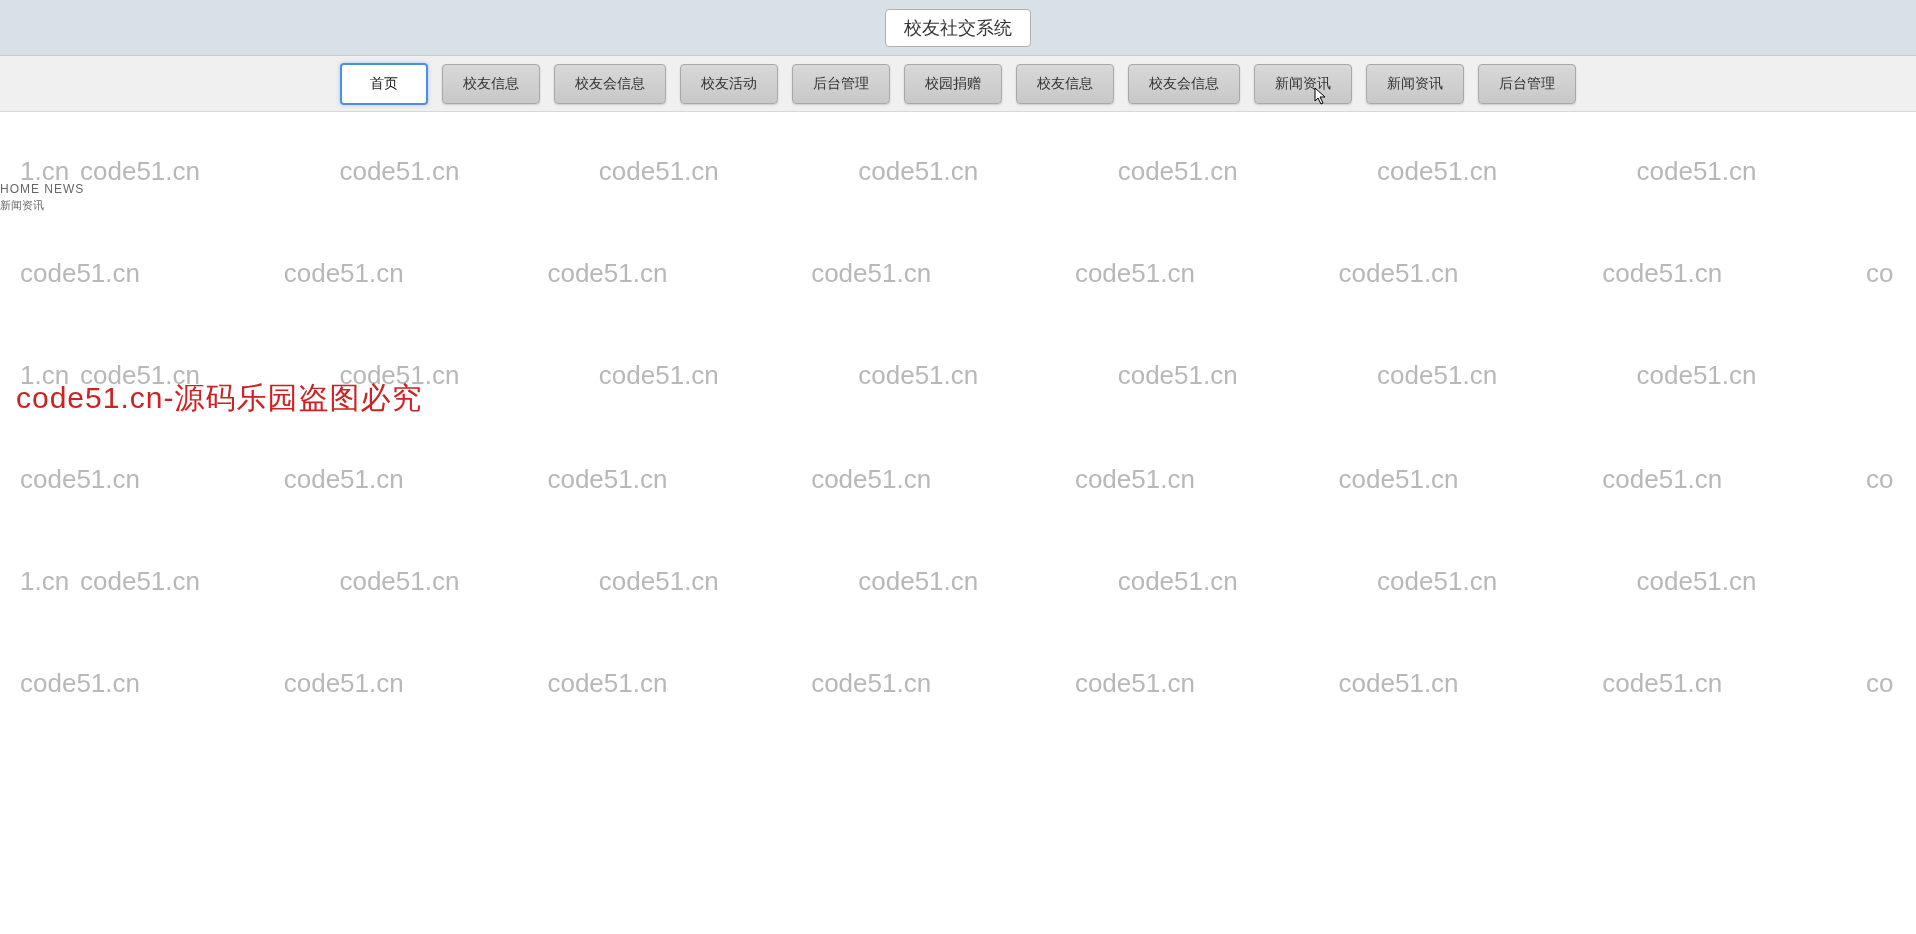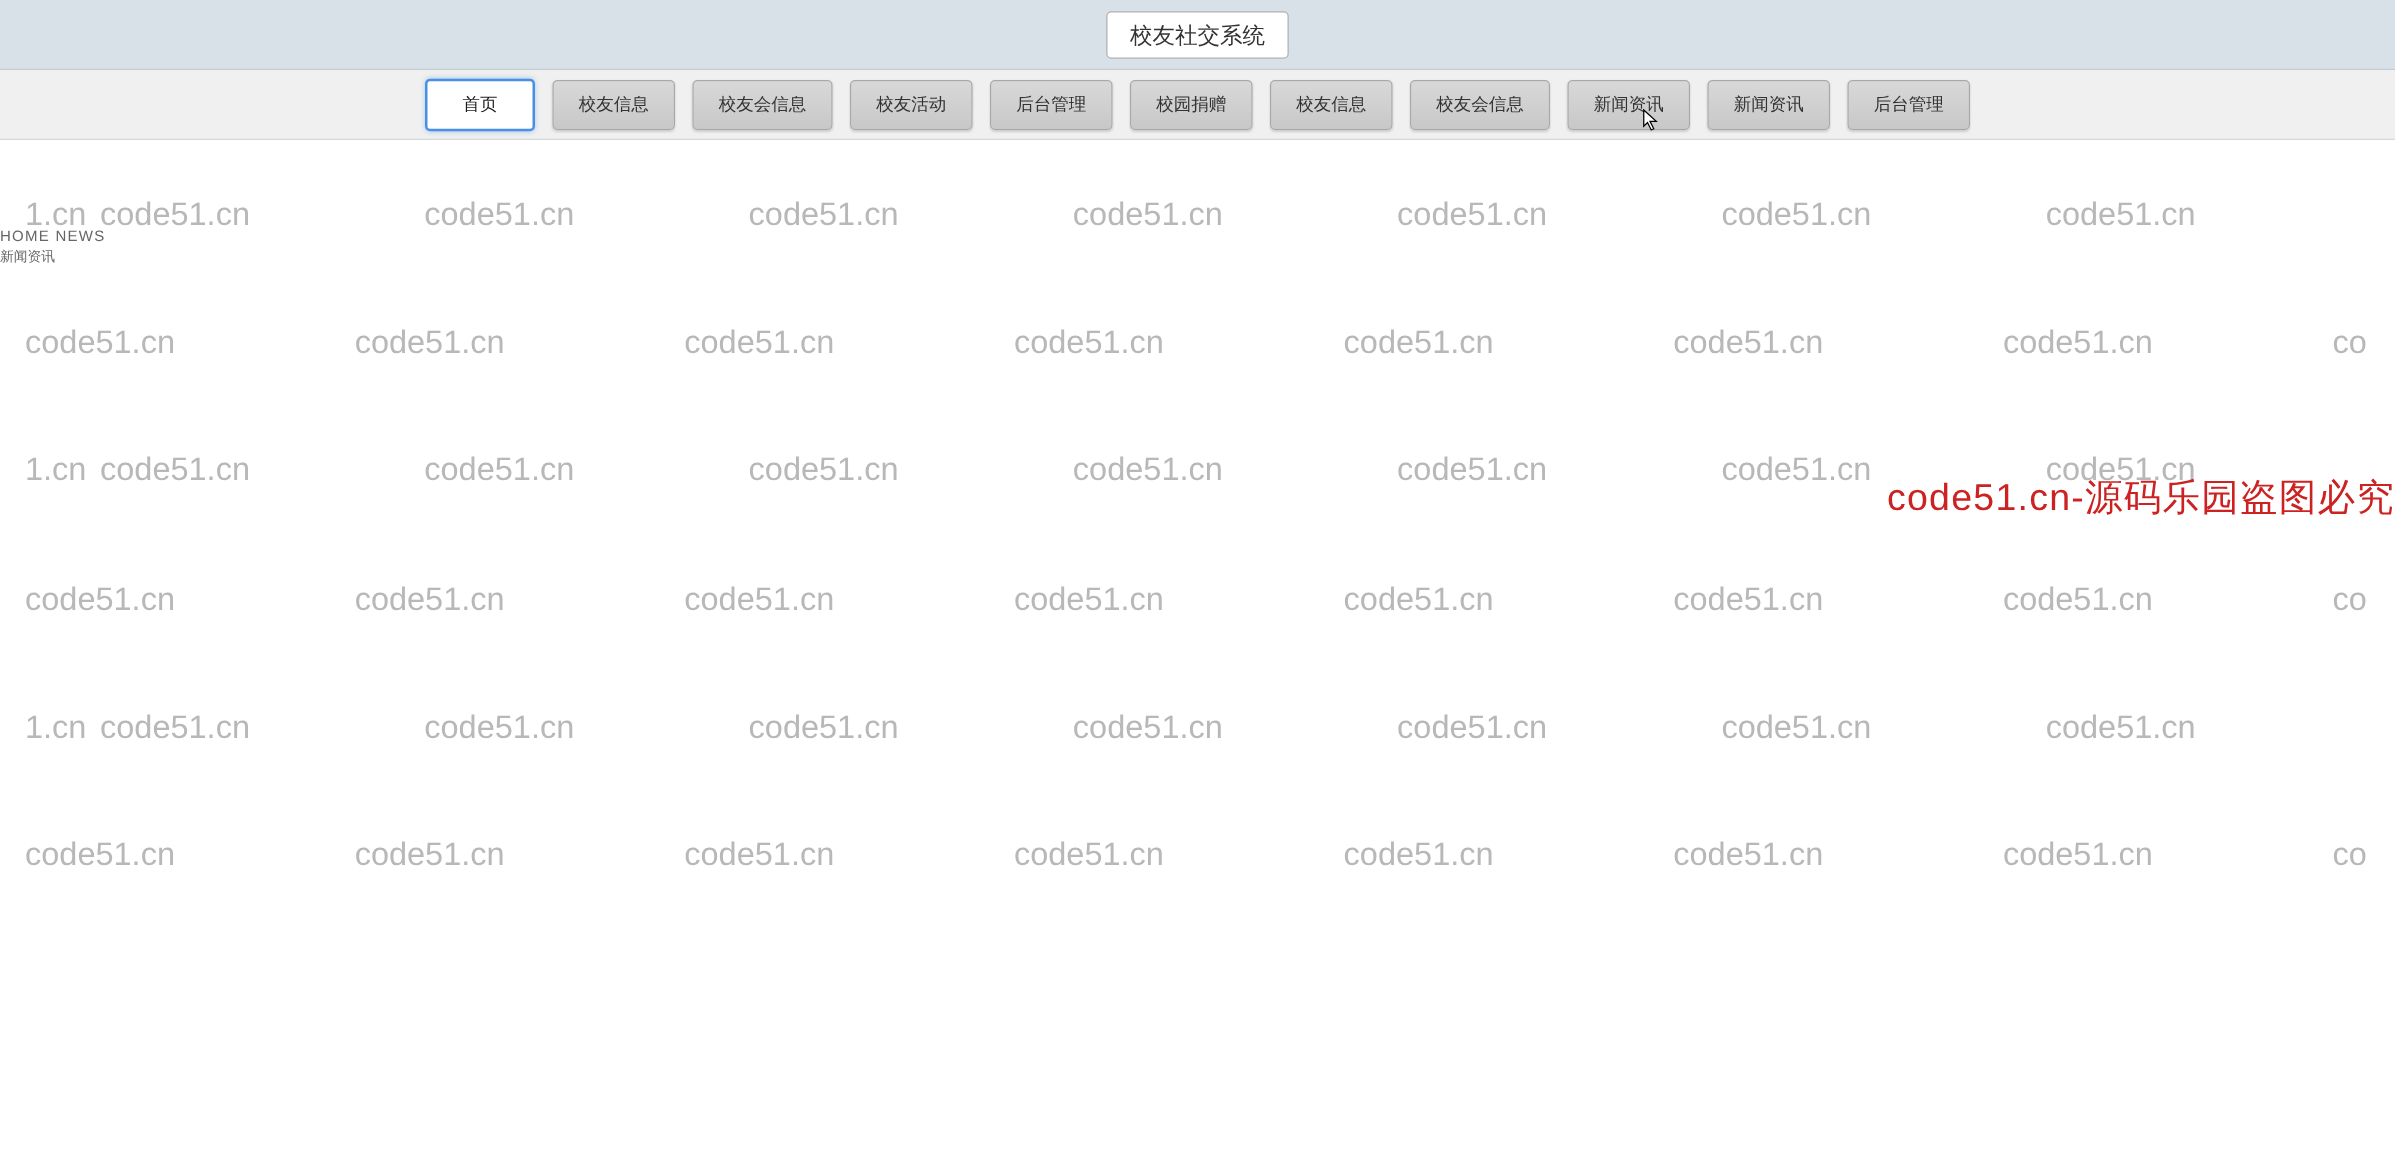--- a/index.html
+++ b/index.html
@@ -98,23 +98,23 @@
       letter-spacing: 1px;
       margin-bottom: 2px;
     }
     .section-title-cn {
       font-size: 11px;
       color: #666;
     }
     .center-watermark {
       position: absolute;
       top: 378px;
-      left: 0;
+      left: 16px;
       right: 0;
-      text-align: right;
+      text-align: left;
       z-index: 2;
       color: #cc2222;
       font-size: 30px;
       font-weight: 500;
       font-family: "Microsoft YaHei", sans-serif;
       letter-spacing: 1px;
       pointer-events: none;
     }
     .cursor-icon {
       position: absolute;

